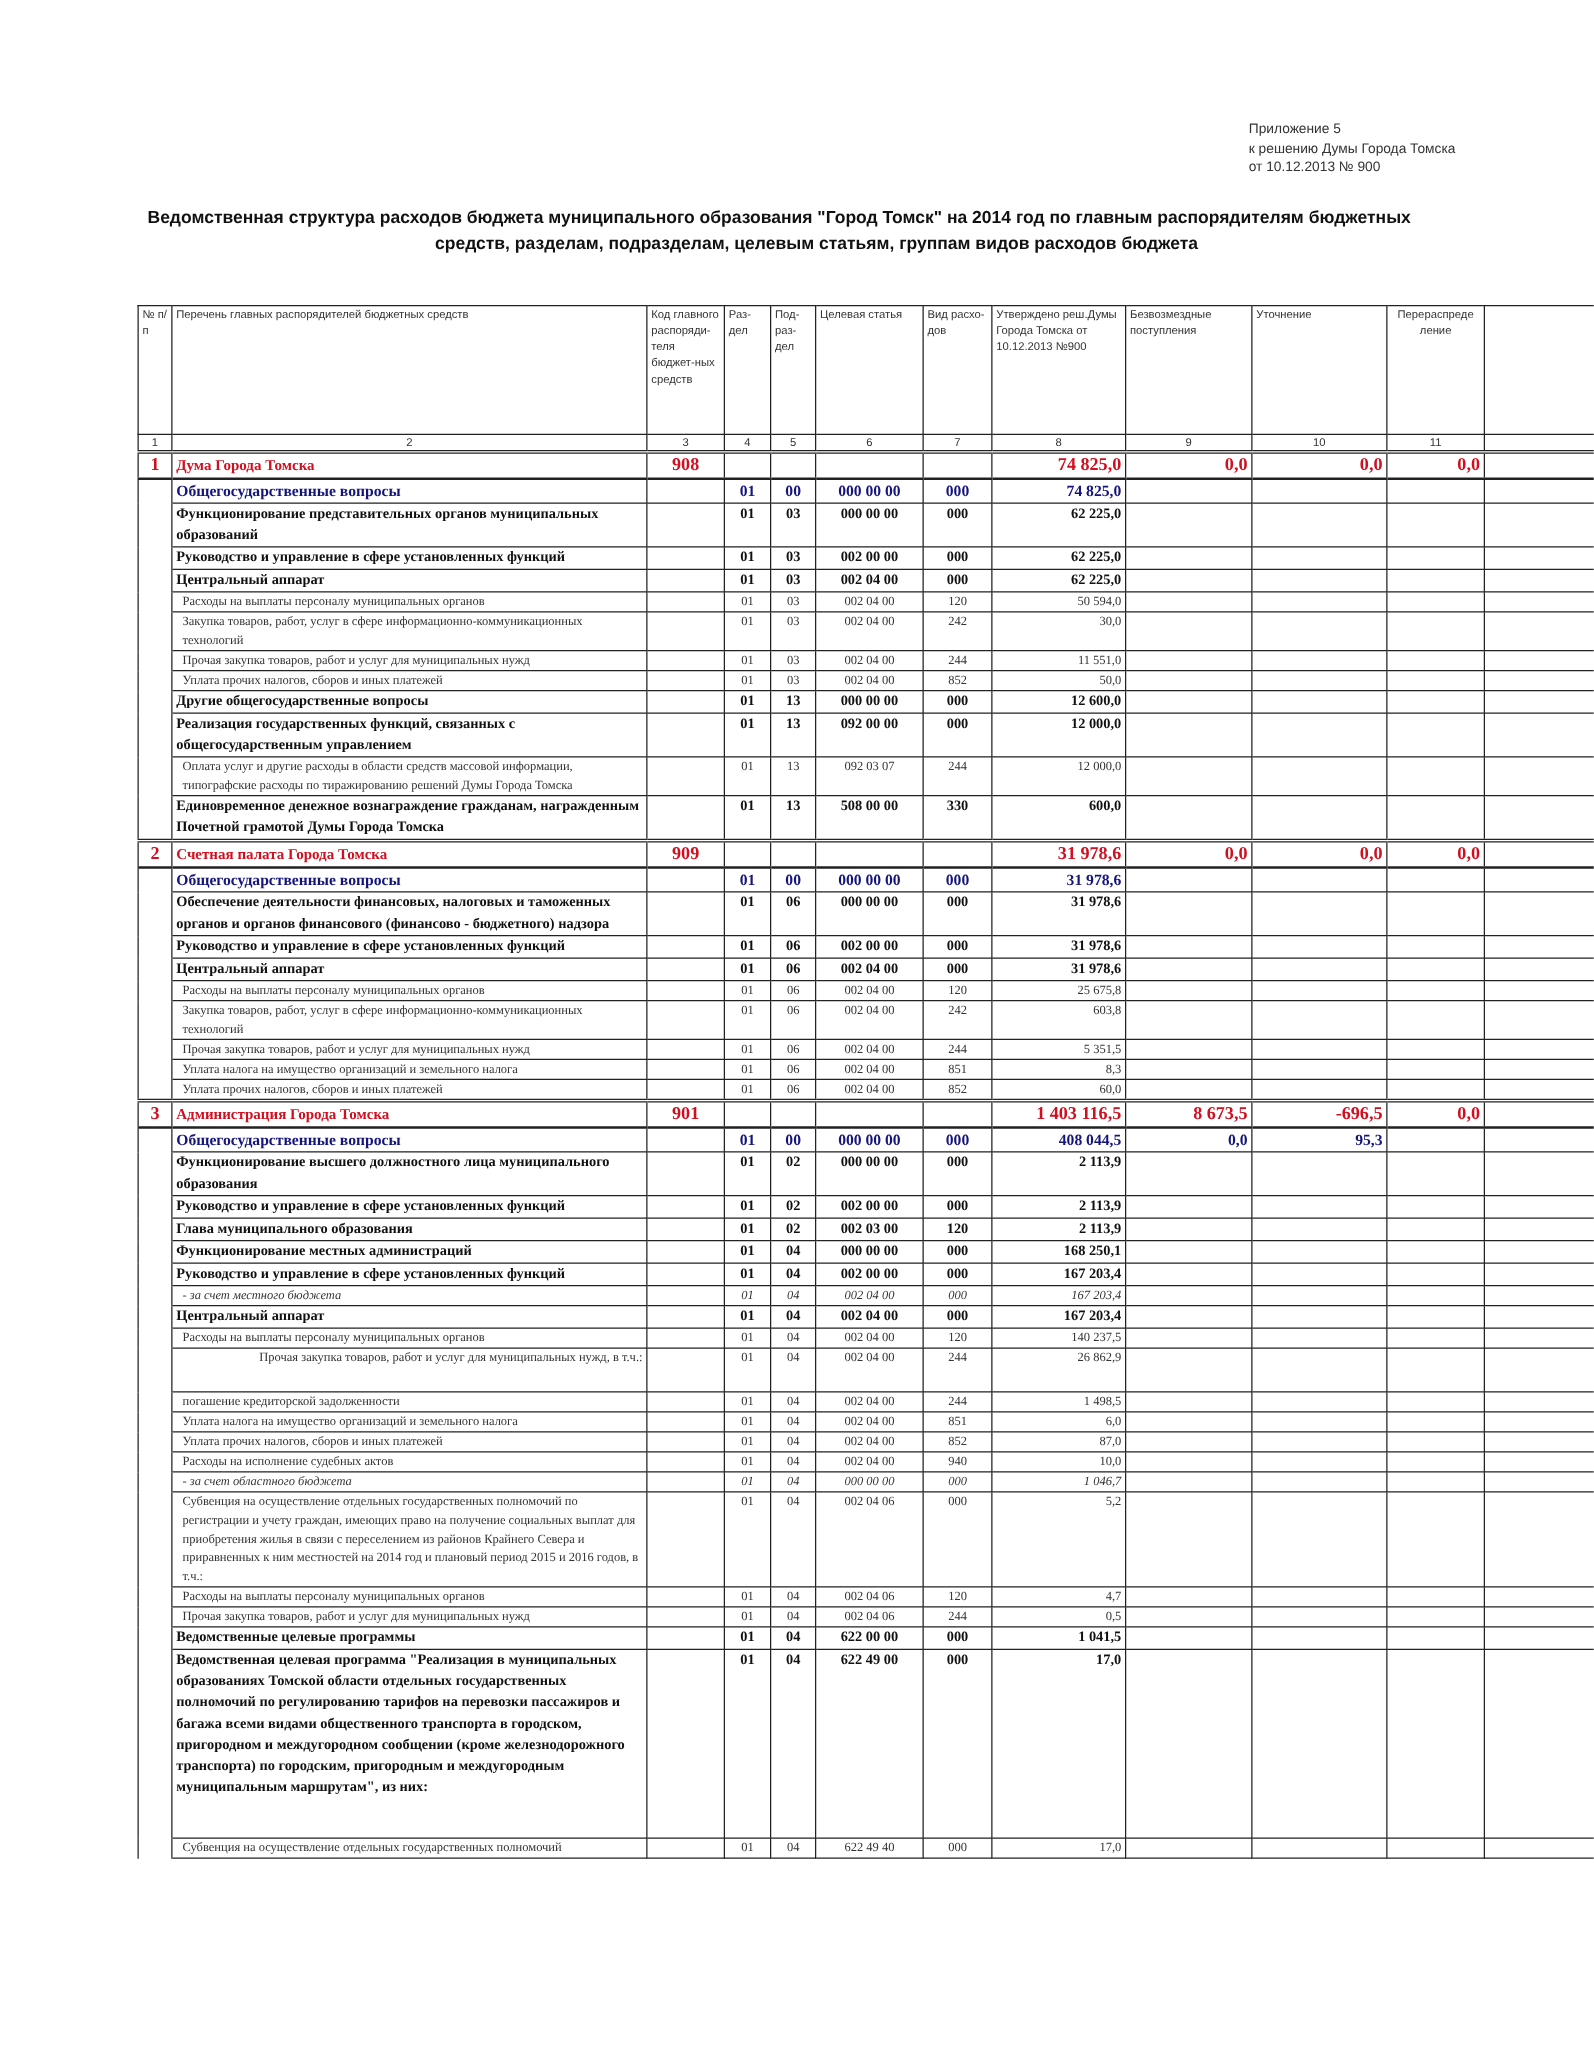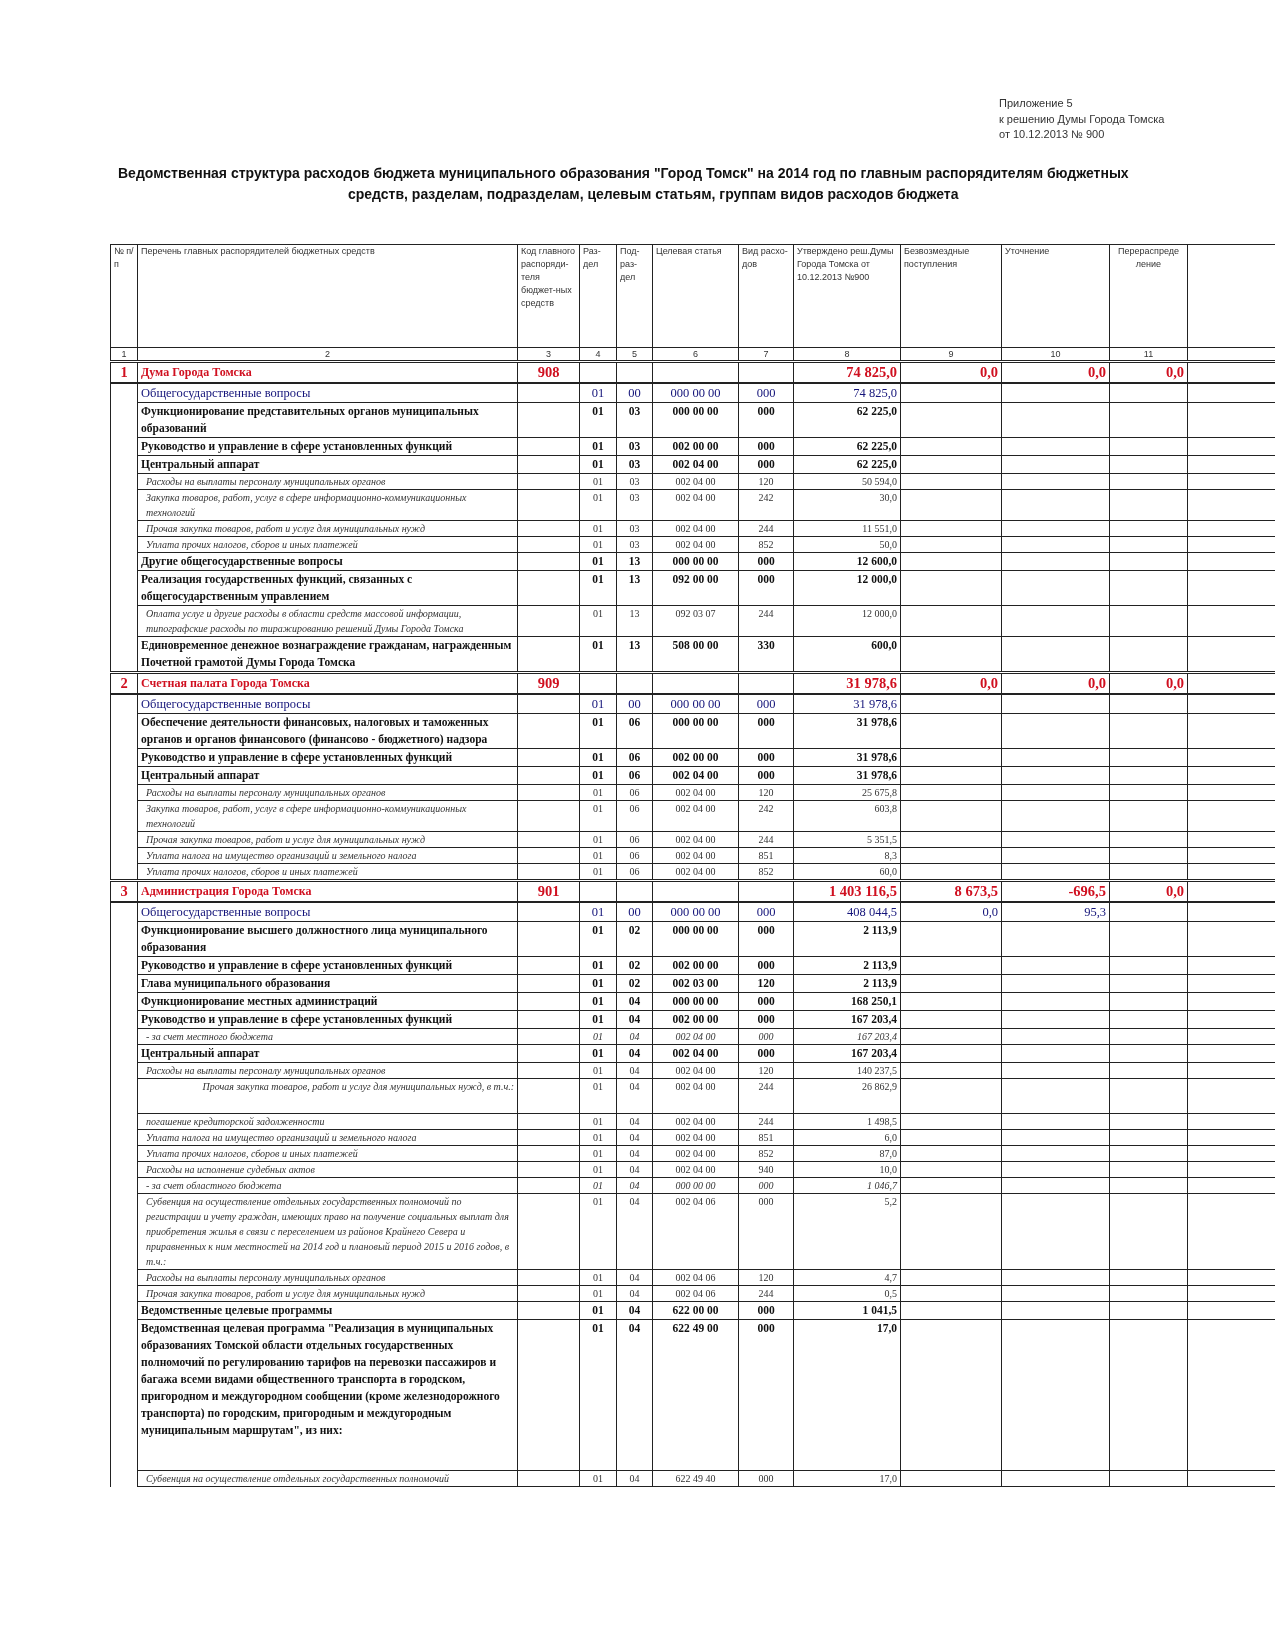--- a/index.html
+++ b/index.html
@@ -9,25 +9,25 @@
   .title .l1 { display: block; }
   .title .l2 { display: block; padding-left: 230px; }
   table.budget { position: absolute; left: 110px; top: 244px; border-collapse: collapse; table-layout: fixed; width: 1180px; }
   table.budget td { border: 1.5px solid #222; padding: 0 3px; vertical-align: top; font-size: 11px; line-height: 16px; overflow: hidden; }
   table.budget tr.hdr td { font-family: "Liberation Sans", sans-serif; font-size: 9px; line-height: 13px; color: #333; height: 102px; }
   table.budget tr.num td { font-family: "Liberation Sans", sans-serif; font-size: 9px; line-height: 12px; text-align: center; color: #333; height: 12px; border-bottom: 3px double #222; }
   td.c { text-align: center; }
   td.r { text-align: right; }
   tr.org td { color: #d01020; font-weight: bold; font-size: 14.5px; line-height: 19px; border-top: 3px double #222; border-bottom: 2.5px solid #222; }
   tr.org td.name { font-size: 12px; }
-  tr.sec td { color: #14147a; font-weight: normal; font-size: 12.5px; line-height: 18px; margin-left: 31px; }
+  tr.sec td { color: #14147a; font-weight: bold; font-size: 12.5px; line-height: 18px; margin-left: 31px; }
   tr.b td { font-weight: bold; font-size: 11.5px; line-height: 17px; }
   tr.n td { font-size: 10px; line-height: 15px; color: #333; }
   tr.i td { font-size: 10px; line-height: 15px; font-style: italic; color: #333; }
-  tr.n td.name, tr.i td.name { padding-left: 8px; font-style: italic; }
+  tr.n td.name, tr.i td.name { padding-left: 8px; }
   td.nocol { border-top: none !important; border-bottom: none !important; }
 </style>
 </head>
 <body>
 
 <div class="appendix">
   <div>Приложение 5</div>
   <div>к решению Думы Города Томска</div>
   <div>от 10.12.2013 № 900</div>
 </div>

